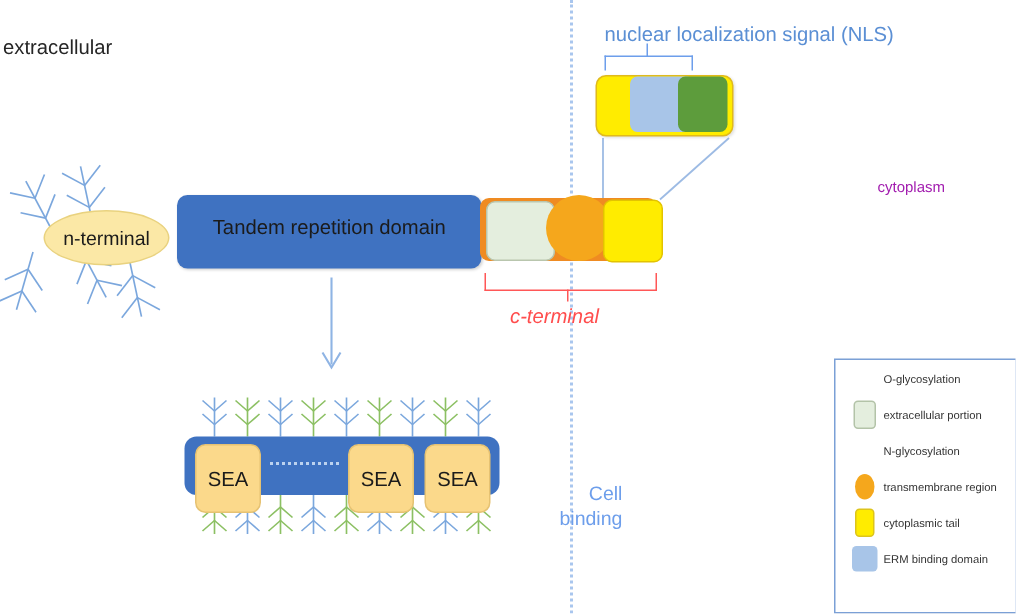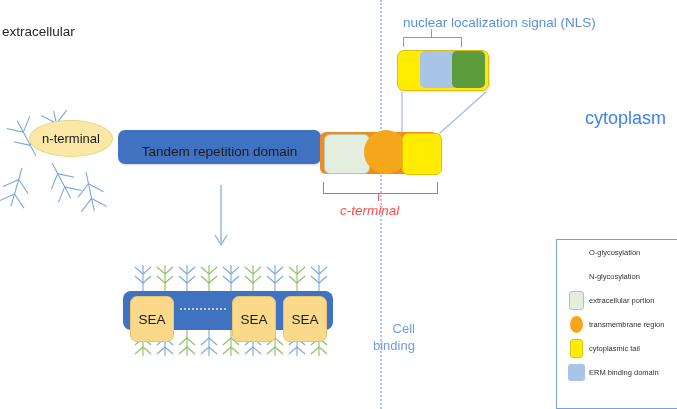--- a/index.html
+++ b/index.html
@@ -8,43 +8,43 @@
     background:#ffffff;
     font-family:"Liberation Sans", sans-serif;
     position:relative;
     overflow:hidden;
     -webkit-font-smoothing:antialiased;
   }
   .abs{position:absolute;}
 
   
   .lbl-extracellular{left:2px;top:24px;font-size:13.5px;color:#262626;}
-  .lbl-cytoplasm{left:585px;top:108px;font-size:18px;color:#3b82f6;}
+  .lbl-cytoplasm{left:585px;top:120px;font-size:10px;color:#a21caf;}
   .lbl-nls{left:403px;top:15px;font-size:13.5px;color:#5b8fd4;white-space:nowrap;}
   .lbl-cellmem{left:373px;top:320px;font-size:13px;color:#6d9eeb;line-height:17px;text-align:right;}
   .lbl-cterm{left:340px;top:203px;font-size:13.5px;color:#ff4d4d;font-style:italic;}
 
   
   .membrane-line{
     left:380px;top:0px;width:0;height:409px;
     border-left:2px dotted #a9c6ee;
   }
 
   
   .tandem-bar{
-    left:118px;top:130px;width:203px;height:34px;
+    left:118px;top:130px;width:203px;height:49px;
     background:#3f72c1;border-radius:7px;
     box-shadow:1px 1px 2px rgba(0,0,0,.18);
   }
   .tandem-bar span{
     position:absolute;left:0;right:0;top:14px;text-align:center;
     font-size:13.5px;color:#1b1b1b;
   }
   .nterm-oval{
-    left:29px;top:120px;width:82px;height:35px;
+    left:29px;top:140px;width:82px;height:35px;
     background:#fbe8a6;border:1px solid #e9d27f;border-radius:50%;
     display:flex;align-items:center;justify-content:center;
     font-size:13px;color:#1b1b1b;
   }
 
   
   .cterm-strip{
     left:320px;top:132px;width:118px;height:42px;
     background:#ef8b22;border-radius:6px;
   }
@@ -310,30 +310,30 @@
 <div class="abs sea-box sea-1">SEA</div>
 <div class="abs sea-box sea-2">SEA</div>
 <div class="abs sea-box sea-3">SEA</div>
 
 <div class="abs legend">
   <div class="legend-row">
     <div class="legend-ico"></div>
     <div class="legend-txt">O-glycosylation</div>
   </div>
   <div class="legend-row">
-    <div class="legend-ico"></div>
-    <div class="legend-txt">N-glycosylation</div>
-  </div>
-  <div class="legend-row">
     <div class="legend-ico">
       <div class="sw-extra"></div>
     </div>
     <div class="legend-txt">extracellular portion</div>
   </div>
   <div class="legend-row">
+    <div class="legend-ico"></div>
+    <div class="legend-txt">N-glycosylation</div>
+  </div>
+  <div class="legend-row">
     <div class="legend-ico">
       <div class="sw-tm"></div>
     </div>
     <div class="legend-txt">transmembrane region</div>
   </div>
   <div class="legend-row">
     <div class="legend-ico">
       <div class="sw-tail"></div>
     </div>
     <div class="legend-txt">cytoplasmic tail</div>

